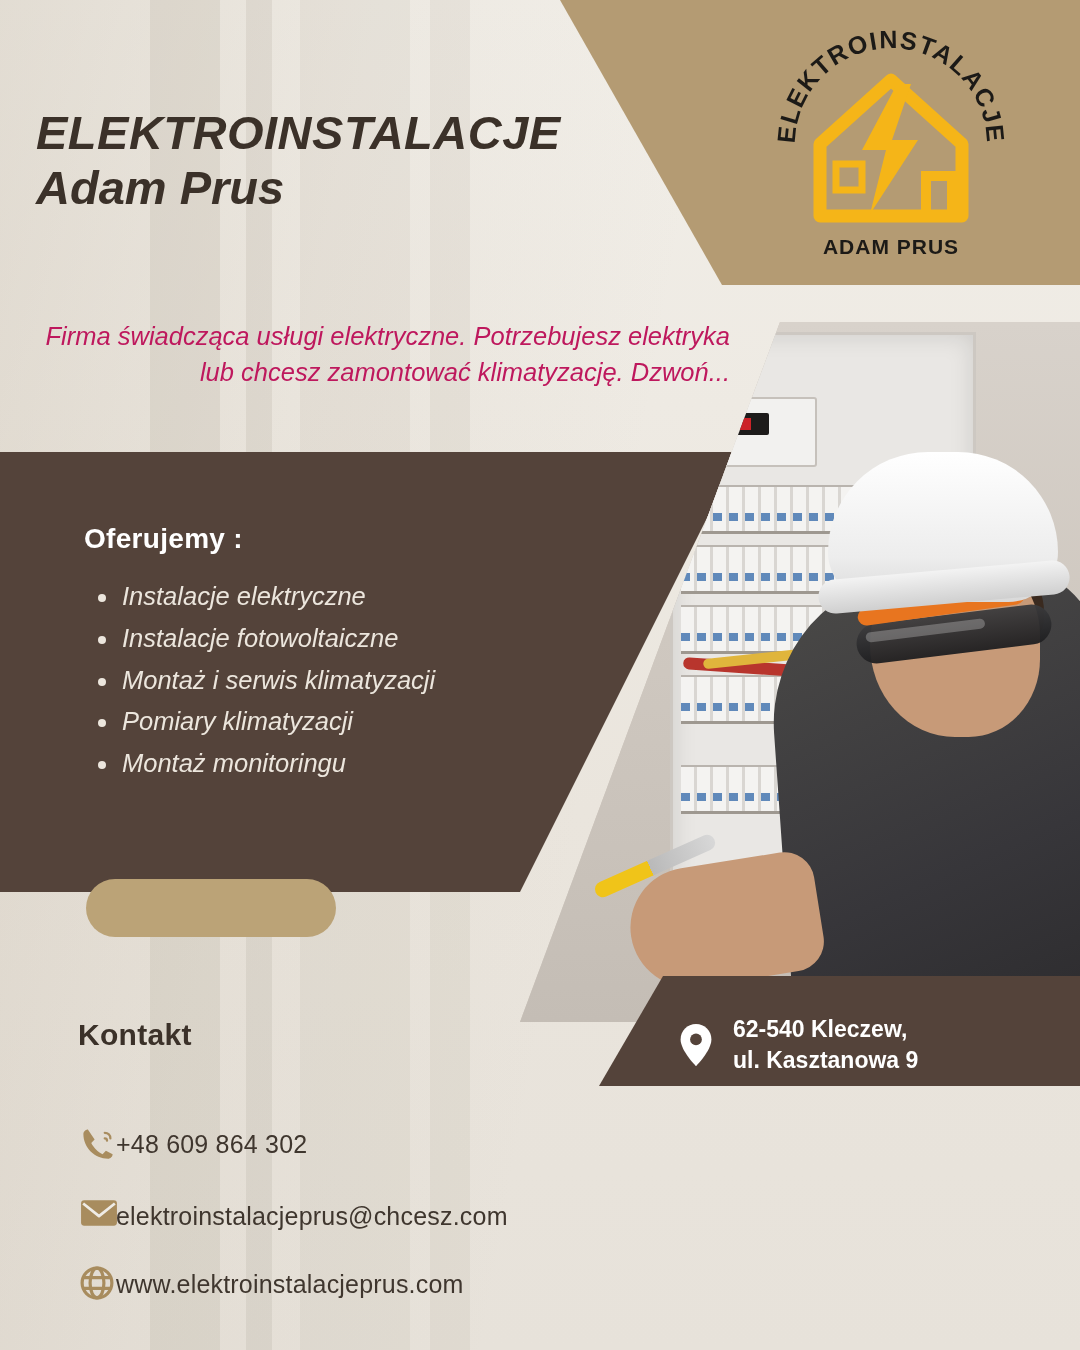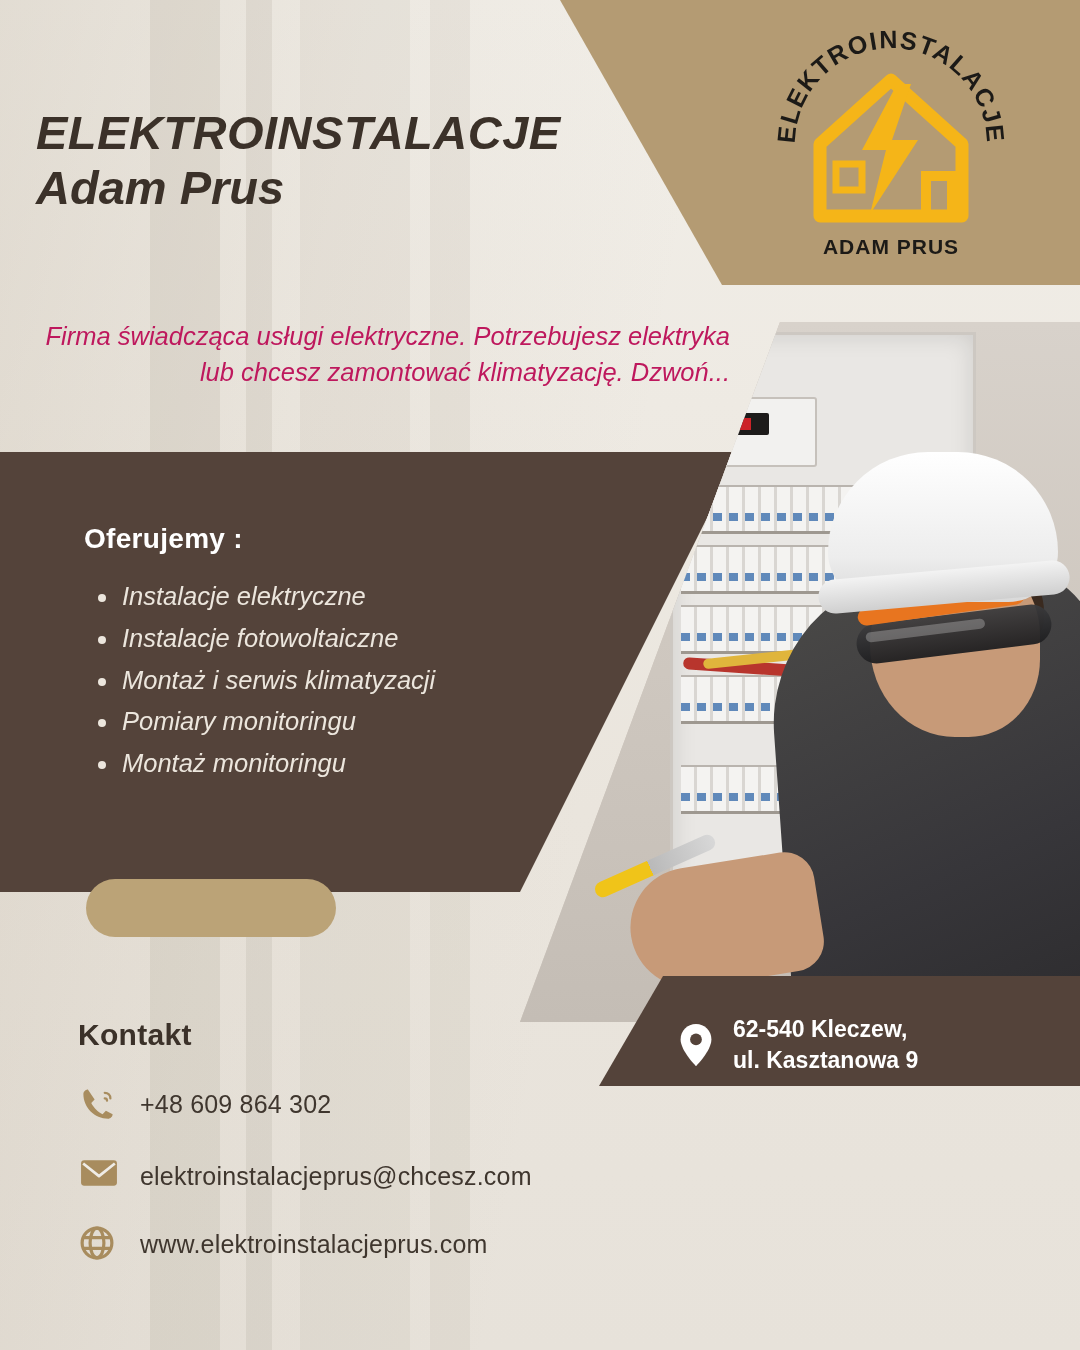--- a/index.html
+++ b/index.html
@@ -378,21 +378,21 @@
     font-size: 30px;
     font-weight: 700;
     color: #3b3129;
     letter-spacing: 0.3px;
   }
   .contact-row {
     position: absolute;
     left: 80px;
     display: flex;
     align-items: center;
-    gap: 24px;
+    margin-top: 40px;
   }
   .contact-row.r1 { top: 1086px; }
   .contact-row.r2 { top: 1158px; }
   .contact-row.r3 { top: 1226px; }
   .contact-icon {
     width: 36px;
     height: 36px;
     flex: 0 0 auto;
     color: #a88c5e;
   }
@@ -442,21 +442,21 @@
   </div>
 
   <div class="intro">Firma świadcząca usługi elektryczne. Potrzebujesz elektryka lub chcesz zamontować klimatyzację. Dzwoń...</div>
 
   <div class="offer-panel"></div>
   <div class="offer-title">Oferujemy :</div>
   <ul class="offer-list">
     <li>Instalacje elektryczne</li>
     <li>Instalacje fotowoltaiczne</li>
     <li>Montaż i serwis klimatyzacji</li>
-    <li>Pomiary monitoringu</li>
+    <li>Pomiary klimatyzacji</li>
     <li>Montaż monitoringu</li>
   </ul>
 
   <div class="pill"></div>
 
   <div class="photo">
     <div class="wall"></div>
     <div class="panel-box">
       <div class="meter">
         <div class="screen"></div>

